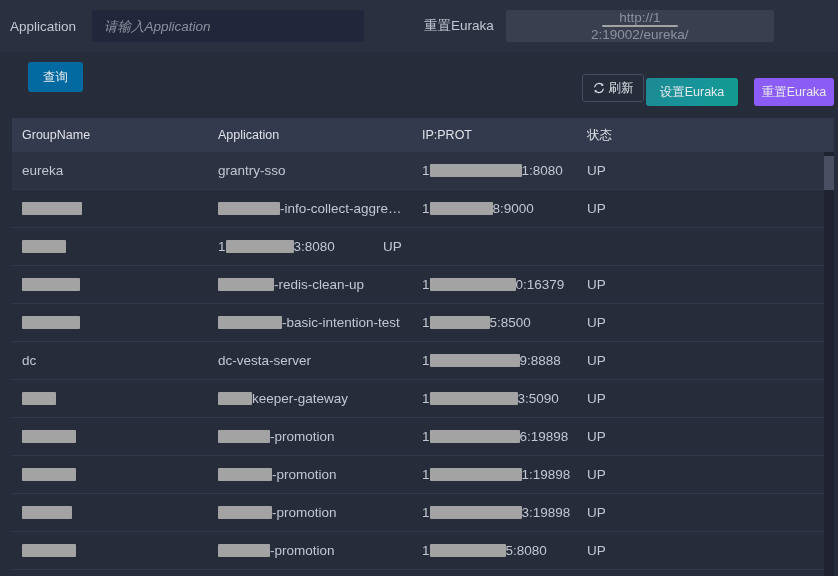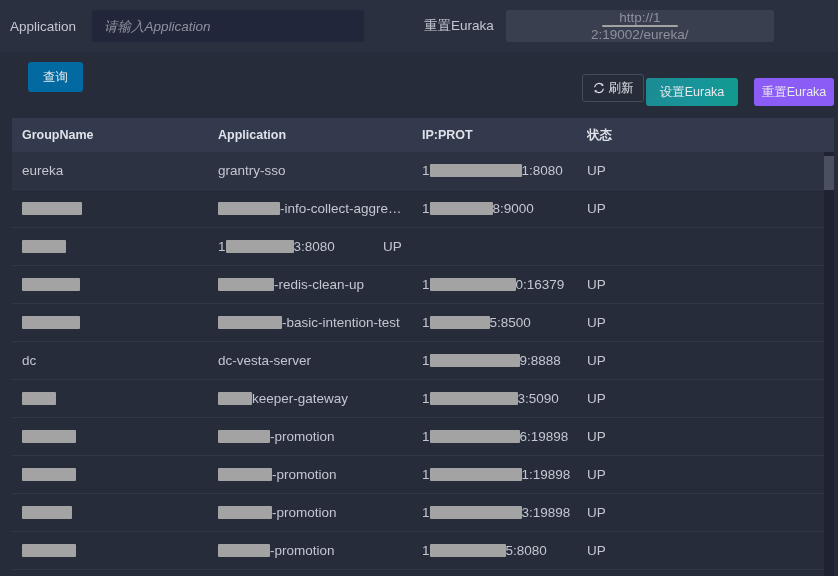--- a/index.html
+++ b/index.html
@@ -146,21 +146,21 @@
   }
   .table-head {
     display: flex;
     align-items: center;
     height: 34px;
     background: #343a4d;
   }
   .th {
     color: #dfe2e8;
     font-size: 12.5px;
-    font-weight: bold;
+    font-weight: normal;
     padding-right: 8px;
     overflow: hidden;
     white-space: nowrap;
   }
   .tbody { position: relative; }
   .tr {
     display: flex;
     align-items: center;
     height: 38px;
     border-bottom: 1px solid #323749;

